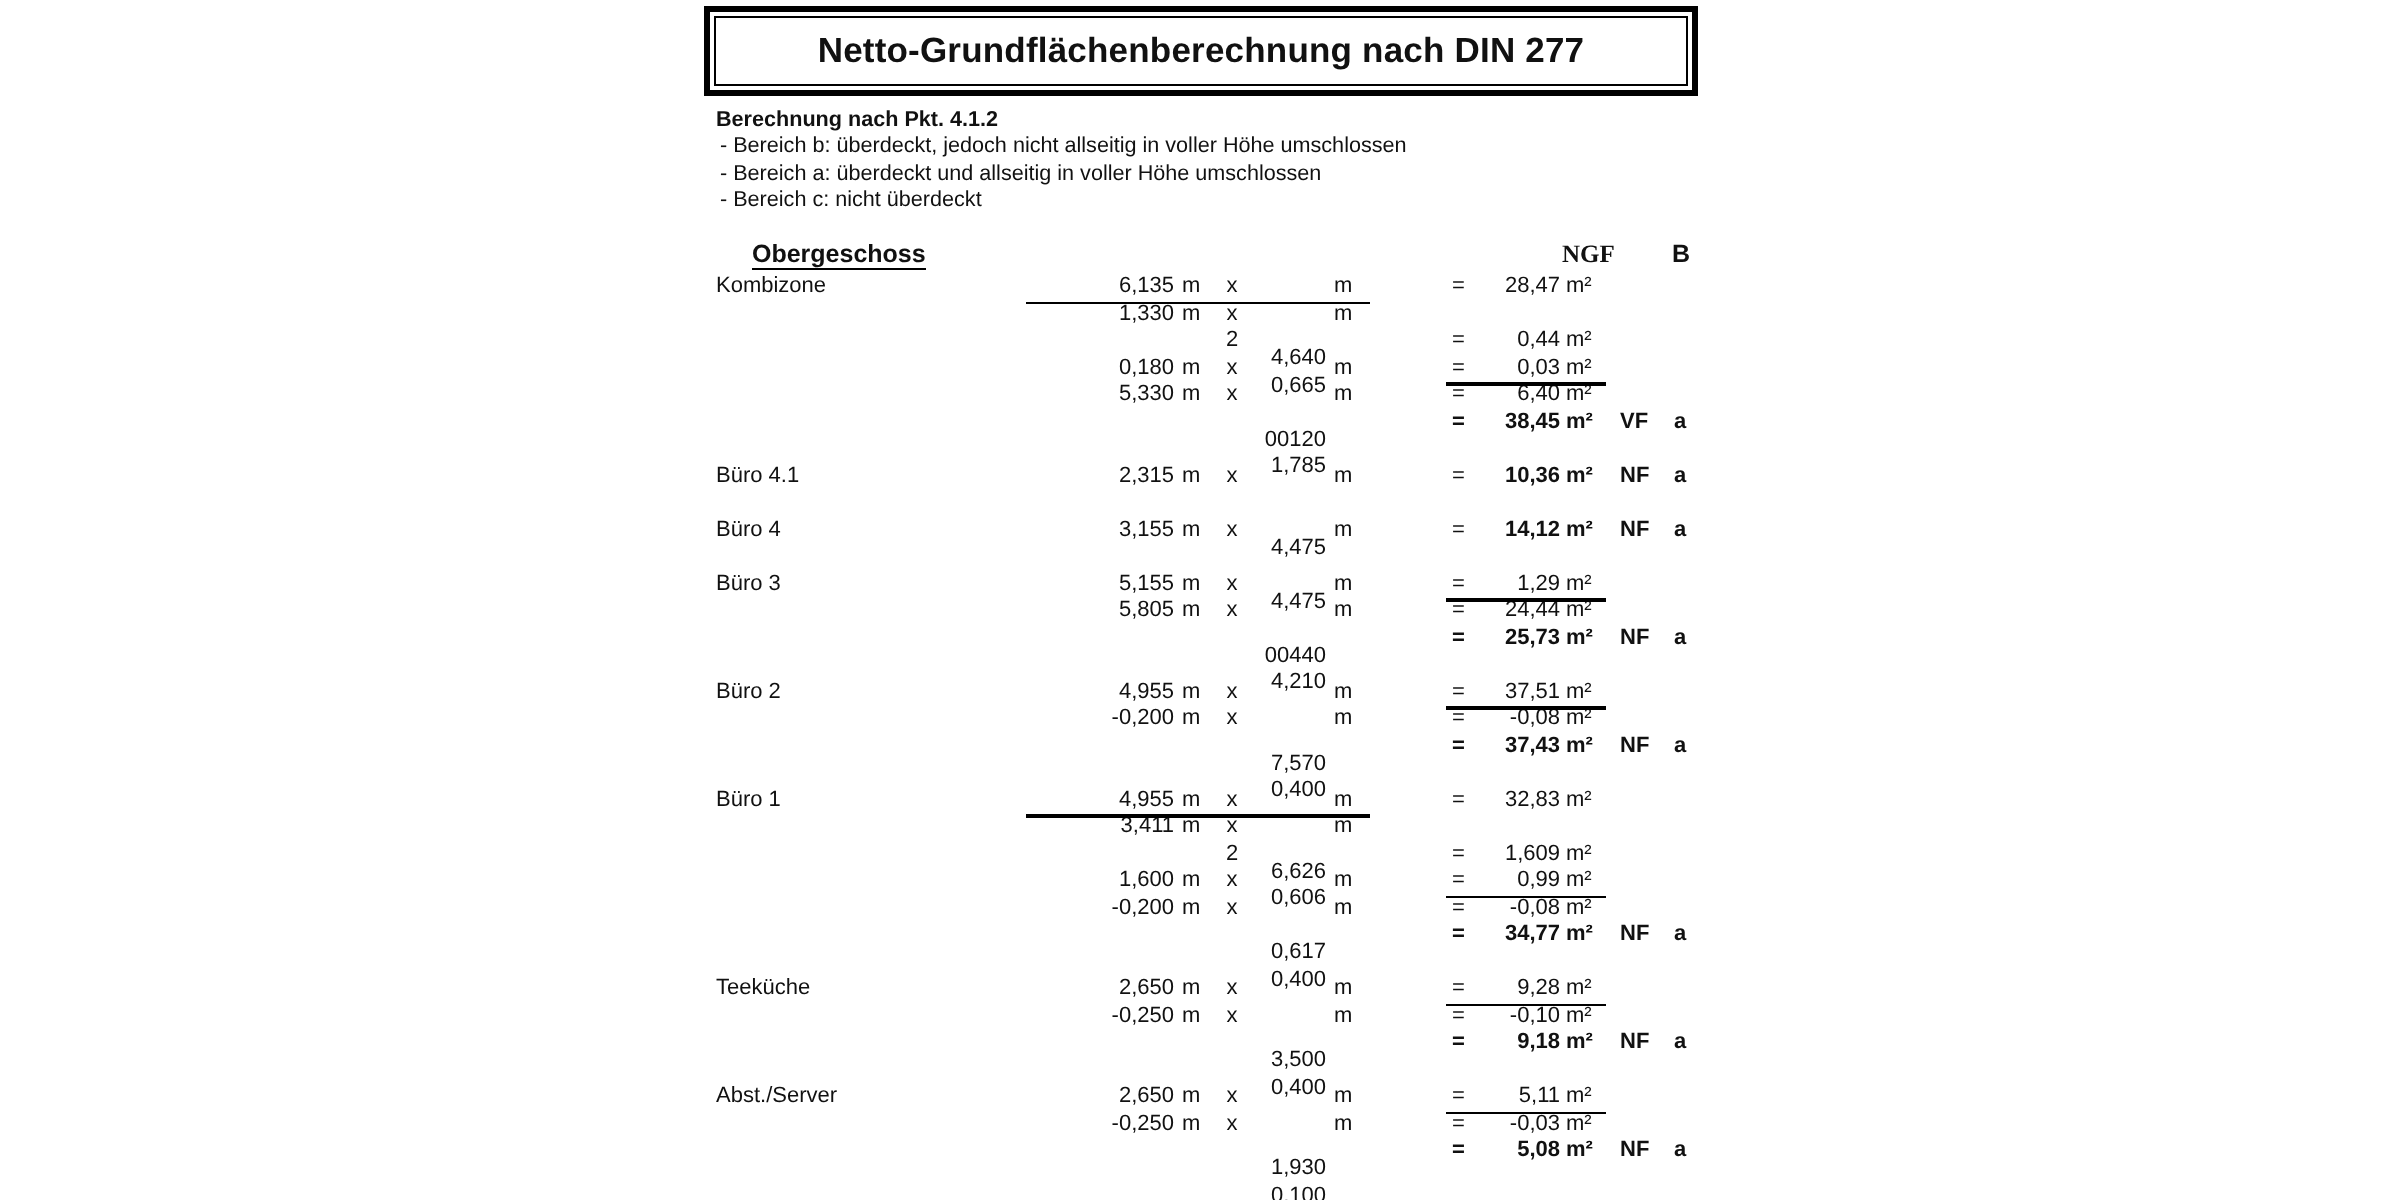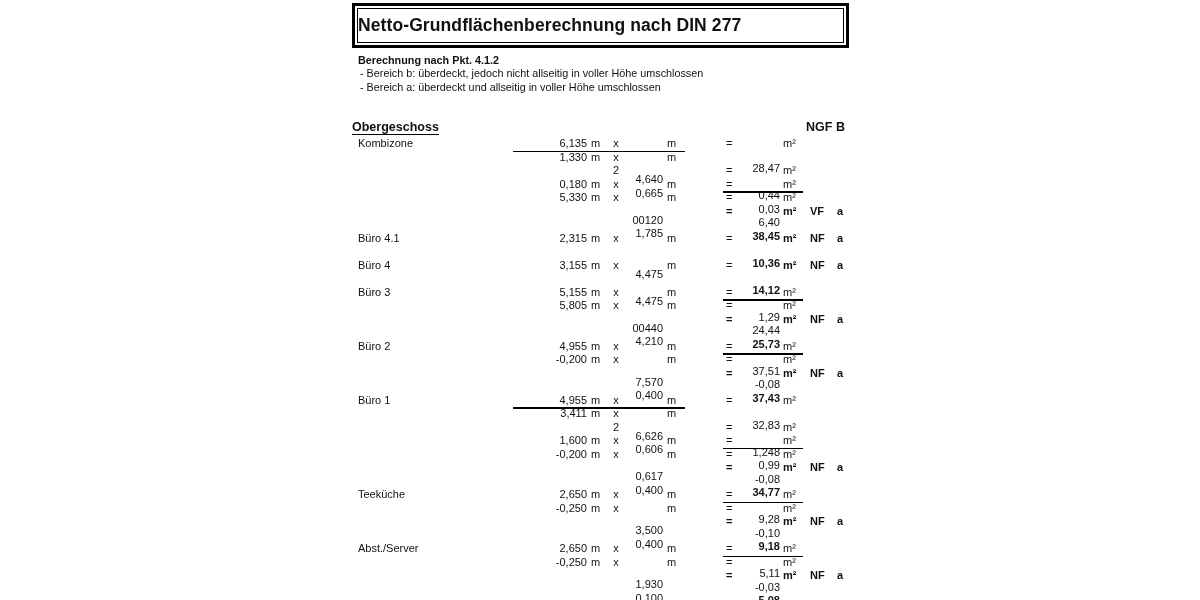--- a/index.html
+++ b/index.html
@@ -7,49 +7,49 @@
     width:1200px; height:600px; background:#ffffff; overflow:hidden;
     font-family:"Liberation Sans", sans-serif; color:#111;
     -webkit-font-smoothing:antialiased;
   }
   .doc { position:absolute; left:340px; top:0; width:560px; height:600px; }
 
   
   .title-box { position:absolute; left:12px; top:3px; width:497px; height:45px;
     border:3px solid #000; box-sizing:border-box; background:#fff; }
   .title-inner { position:absolute; left:2px; right:2px; top:2px; bottom:2px;
-    border:1px solid #000; display:flex; align-items:center; }
+    border:1px solid #000; display:flex; align-items:center; justify-content:center; }
   .title-text { font-size:17.5px; font-weight:bold; letter-spacing:0.1px; }
 
   
   .intro { position:absolute; left:18px; top:54px; font-size:10.8px; line-height:13.4px; }
   .intro-head { font-weight:bold; }
   .intro-line { padding-left:2px; }
 
   
   .section-line { position:absolute; left:0; top:120px; width:560px; height:15px;
     font-size:12.5px; font-weight:bold; }
-  .section-title { position:absolute; left:12px; top:0; border-bottom:1.6px solid #000;text-align:right; }
-  .col-ngf { position:absolute; left:466px; top:0; }
+  .section-title { position:absolute; left:36px; top:0; border-bottom:1.6px solid #000;text-align:right; }
+  .col-ngf { position:absolute; left:441px; top:0;font-family:Liberation Serif, serif; }
   .col-b   { position:absolute; left:496px; top:0; }
 
   
   #entries { position:absolute; left:0; top:137px; width:560px; }
   .entry { position:relative; margin-bottom:13.5px; }
   .row { position:relative; height:13.5px; font-size:11px; }
   .row span { position:absolute; top:0; line-height:13.5px; white-space:pre; }
 
   .lab { left:18px; }
   .d1  { left:160px; width:87px; text-align:right; }
   .u1  { left:251px; }
   .xop { left:268px; width:16px; text-align:center; }
   .d2  { left:273px; width:50px; text-align:right;margin-top:36px; }
   .u2  { left:327px; }
   .eq  { left:386px; }
-  .res { left:378px; width:62px; text-align:right;margin-top:25px; }
+  .res { left:378px; width:62px; text-align:right; }
   .au  { left:443px; }
   .tag { left:470px; font-weight:bold; }
   .cls { left:497px; font-weight:bold; }
 
   .bold .res, .bold .au { font-weight:bold; }
   .total span { font-weight:bold; }
 
   
   .num-underline { left:217px; top:12.2px; width:116px; height:1px; background:#000; }
   
@@ -66,20 +66,21 @@
     <div class="title-inner">
       <span class="title-text">Netto-Grundflächenberechnung nach DIN 277</span>
     </div>
   </div>
 
   <div class="intro">
     <div class="intro-head">Berechnung nach Pkt. 4.1.2</div>
     <div id="intro-lines">
         <div class="intro-line">- Bereich b: überdeckt, jedoch nicht allseitig in voller Höhe umschlossen</div>
         <div class="intro-line">- Bereich a: überdeckt und allseitig in voller Höhe umschlossen</div>
+        <div class="intro-line">- Bereich c: nicht überdeckt</div>
       </div>
   </div>
 
   <div class="section-line">
     <span class="section-title">Obergeschoss</span>
     <span class="col-ngf">NGF</span>
     <span class="col-b">B</span>
   </div>
 
   <div id="entries">
@@ -248,21 +249,21 @@
           <span class="u1">m</span>
           <span class="xop">x</span>
           <span class="d2">0,606</span>
           <span class="u2">m</span>
           <span class="num-underline"></span>
           <span class="frac-bar"></span>
         </div>
         <div class="row div">
           <span class="xop">2</span>
           <span class="eq">=</span>
-          <span class="res">1,248</span>
+          <span class="res">1,609</span>
           <span class="au">m²</span>
         </div>
         <div class="row calc">
           <span class="d1">1,600</span>
           <span class="u1">m</span>
           <span class="xop">x</span>
           <span class="d2">0,617</span>
           <span class="u2">m</span>
           <span class="eq">=</span>
           <span class="res">0,99</span>

